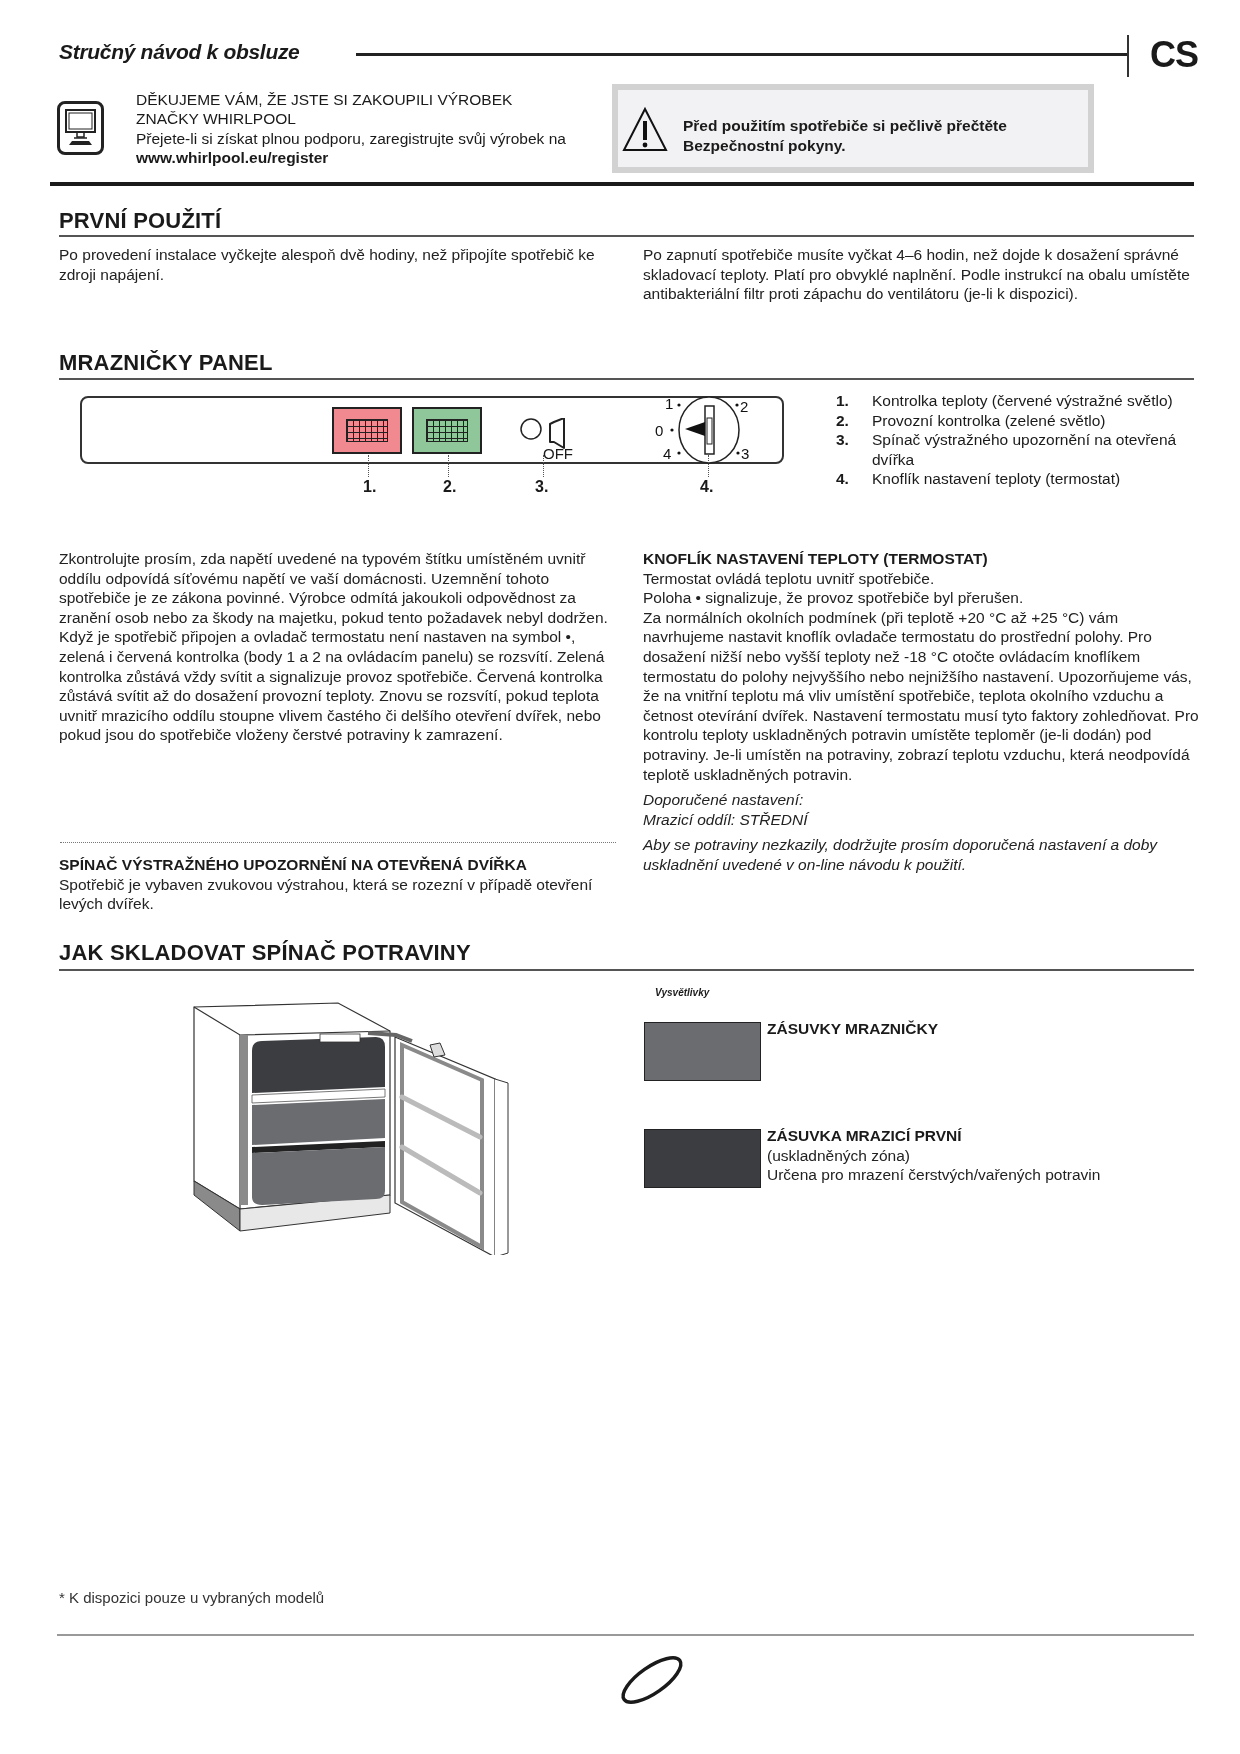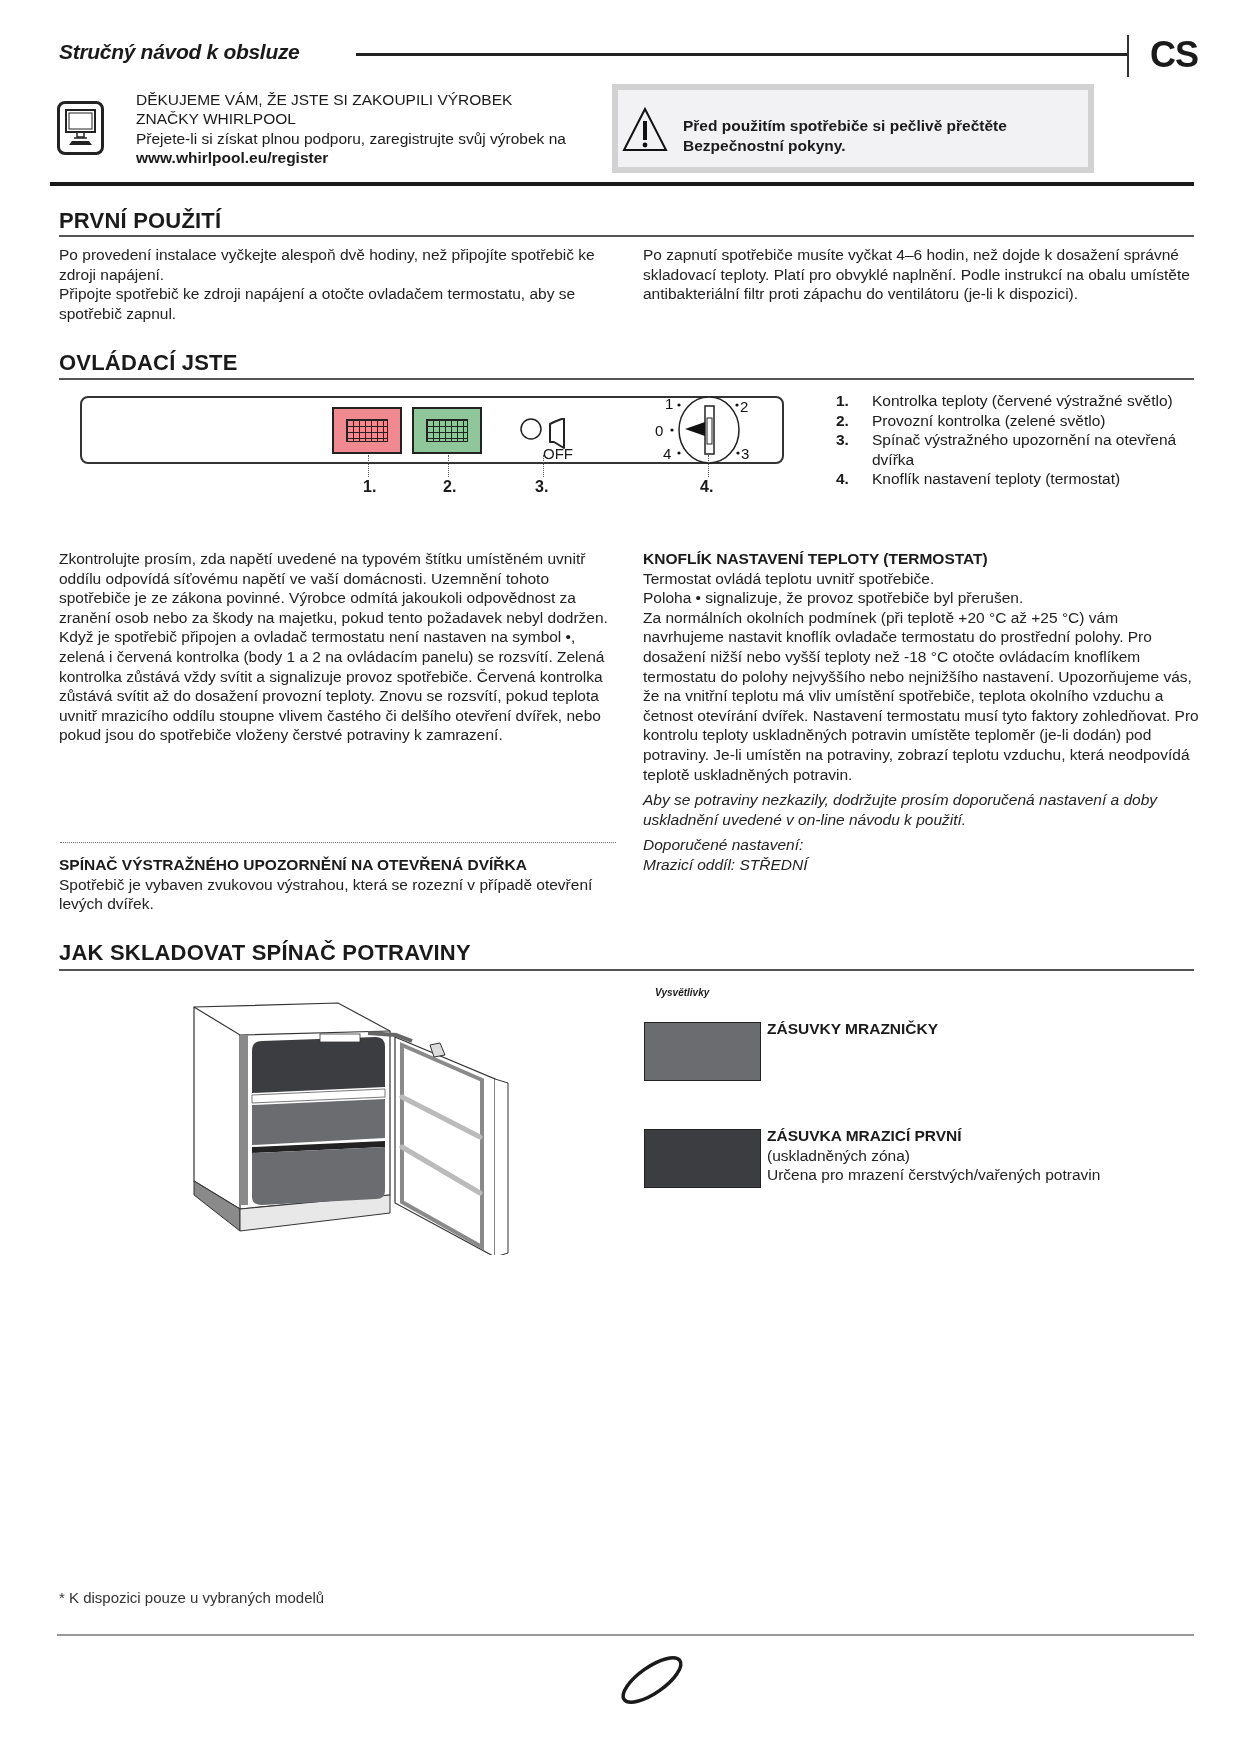--- a/index.html
+++ b/index.html
@@ -84,25 +84,24 @@
     <circle cx="24" cy="39" r="2.4" fill="#111"></circle>
   </svg>
 </div>
 <div class="abs warn-text">Před použitím spotřebiče si pečlivě přečtěte Bezpečnostní pokyny.</div>
 <div class="abs header-rule"></div>
 
 <div class="abs sec-title" style="left:59px;top:208px">PRVNÍ POUŽITÍ</div>
 <div class="abs sec-rule" style="left:59px;top:235px;width:1135px"></div>
 <div class="abs body-text" style="left:59px;top:245px;width:560px">
   <p>Po provedení instalace vyčkejte alespoň dvě hodiny, než připojíte spotřebič ke zdroji napájení.</p>
-  <p>Připojte spotřebič ke zdroji napájení a otočte ovladačem termostatu, aby se spotřebič zapnul.</p>
 </div>
 <div class="abs body-text" style="left:643px;top:245px;width:560px">Po zapnutí spotřebiče musíte vyčkat 4–6 hodin, než dojde k dosažení správné skladovací teploty. Platí pro obvyklé naplnění. Podle instrukcí na obalu umístěte antibakteriální filtr proti zápachu do ventilátoru (je-li k dispozici).</div>
 
-<div class="abs sec-title" style="left:59px;top:350px">OVLÁDACÍ JSTE</div>
+<div class="abs sec-title" style="left:59px;top:350px">MRAZNIČKY PANEL</div>
 <div class="abs sec-rule" style="left:59px;top:378px;width:1135px"></div>
 
 <div class="abs panel"></div>
 <div class="light abs" style="left:332px;top:407px;width:70px;height:47px;background:#f08a90">
     <div class="grid"></div>
   </div>
 <div class="light abs" style="left:412px;top:407px;width:70px;height:47px;background:#8fc79a">
     <div class="grid"></div>
   </div>
 <div class="abs" style="left:520px;top:418px">
@@ -172,25 +171,25 @@
   <div class="body-text">Spotřebič je vybaven zvukovou výstrahou, která se rozezní v případě otevření levých dvířek.</div>
 </div>
 
 <div class="abs" style="left:643px;top:549px;width:560px">
   <div class="sub-title">KNOFLÍK NASTAVENÍ TEPLOTY (TERMOSTAT)</div>
   <div class="body-text">
     <p>Termostat ovládá teplotu uvnitř spotřebiče.</p>
     <p>Poloha • signalizuje, že provoz spotřebiče byl přerušen.</p>
     <p>Za normálních okolních podmínek (při teplotě +20 °C až +25 °C) vám navrhujeme nastavit knoflík ovladače termostatu do prostřední polohy. Pro dosažení nižší nebo vyšší teploty než -18 °C otočte ovládacím knoflíkem termostatu do polohy nejvyššího nebo nejnižšího nastavení. Upozorňujeme vás, že na vnitřní teplotu má vliv umístění spotřebiče, teplota okolního vzduchu a četnost otevírání dvířek. Nastavení termostatu musí tyto faktory zohledňovat. Pro kontrolu teploty uskladněných potravin umístěte teploměr (je-li dodán) pod potraviny. Je-li umístěn na potraviny, zobrazí teplotu vzduchu, která neodpovídá teplotě uskladněných potravin.</p>
   </div>
-  <div class="body-text italic" style="margin-top:6px">Aby se potraviny nezkazily, dodržujte prosím doporučená nastavení a doby uskladnění uvedené v on-line návodu k použití.</div>
   <div class="body-text italic" style="margin-top:6px">
     <p>Doporučené nastavení:</p>
     <p>Mrazicí oddíl: STŘEDNÍ</p>
   </div>
+  <div class="body-text italic" style="margin-top:6px">Aby se potraviny nezkazily, dodržujte prosím doporučená nastavení a doby uskladnění uvedené v on-line návodu k použití.</div>
 </div>
 
 <div class="abs sec-title" style="left:59px;top:940px">JAK SKLADOVAT SPÍNAČ POTRAVINY</div>
 <div class="abs sec-rule" style="left:59px;top:969px;width:1135px"></div>
 
 <div class="abs" style="left:190px;top:995px">
   <svg width="320" height="260" viewBox="0 0 320 260">
 
     <path d="M4 12 L148 8 L200 36 L200 200 L50 214 L4 186 Z" fill="#fff" stroke="#333" stroke-width="1.2"></path>
     <path d="M4 12 L50 40 L200 36" fill="none" stroke="#333" stroke-width="1.2"></path>

